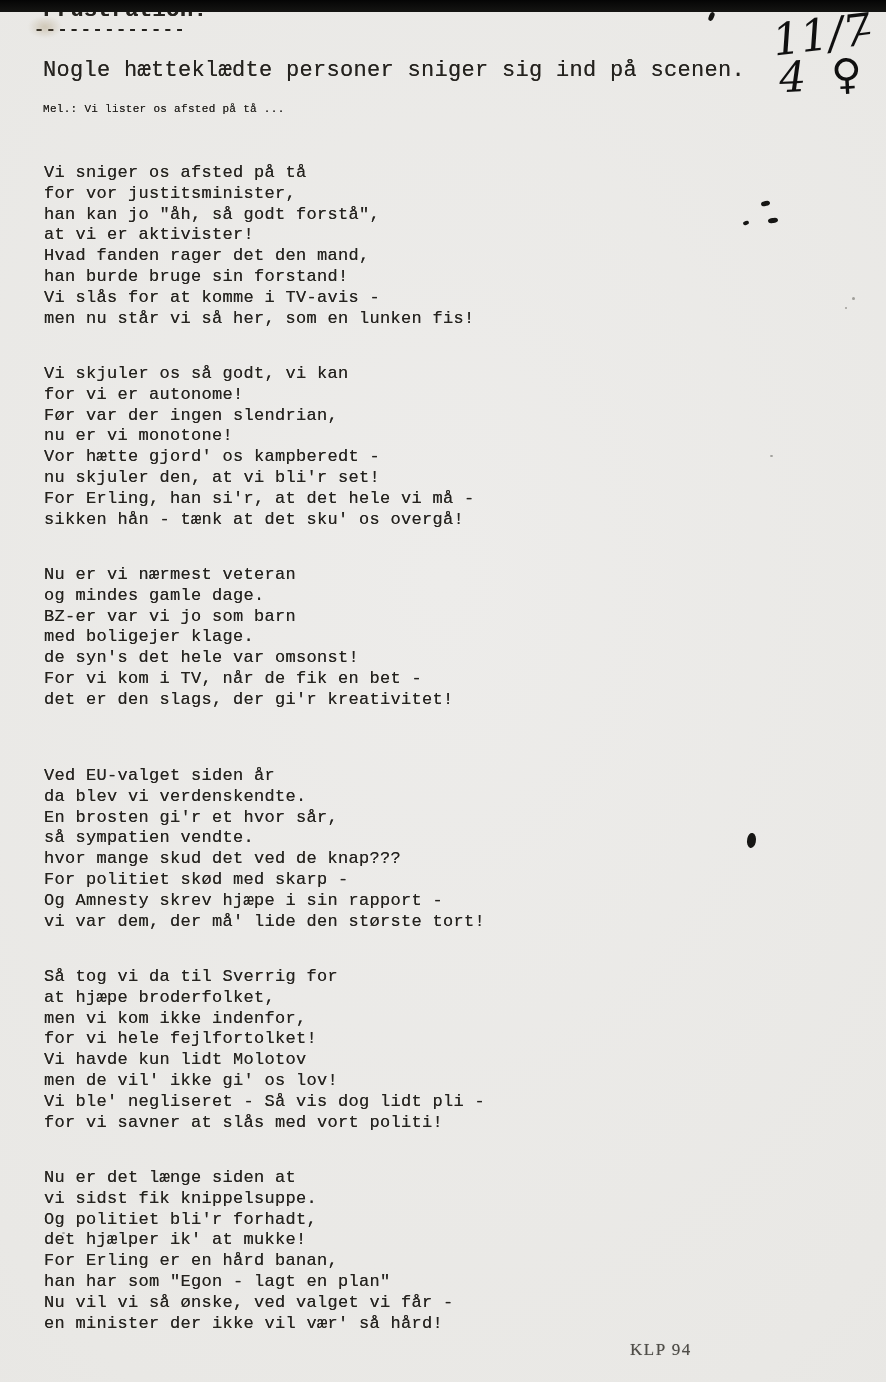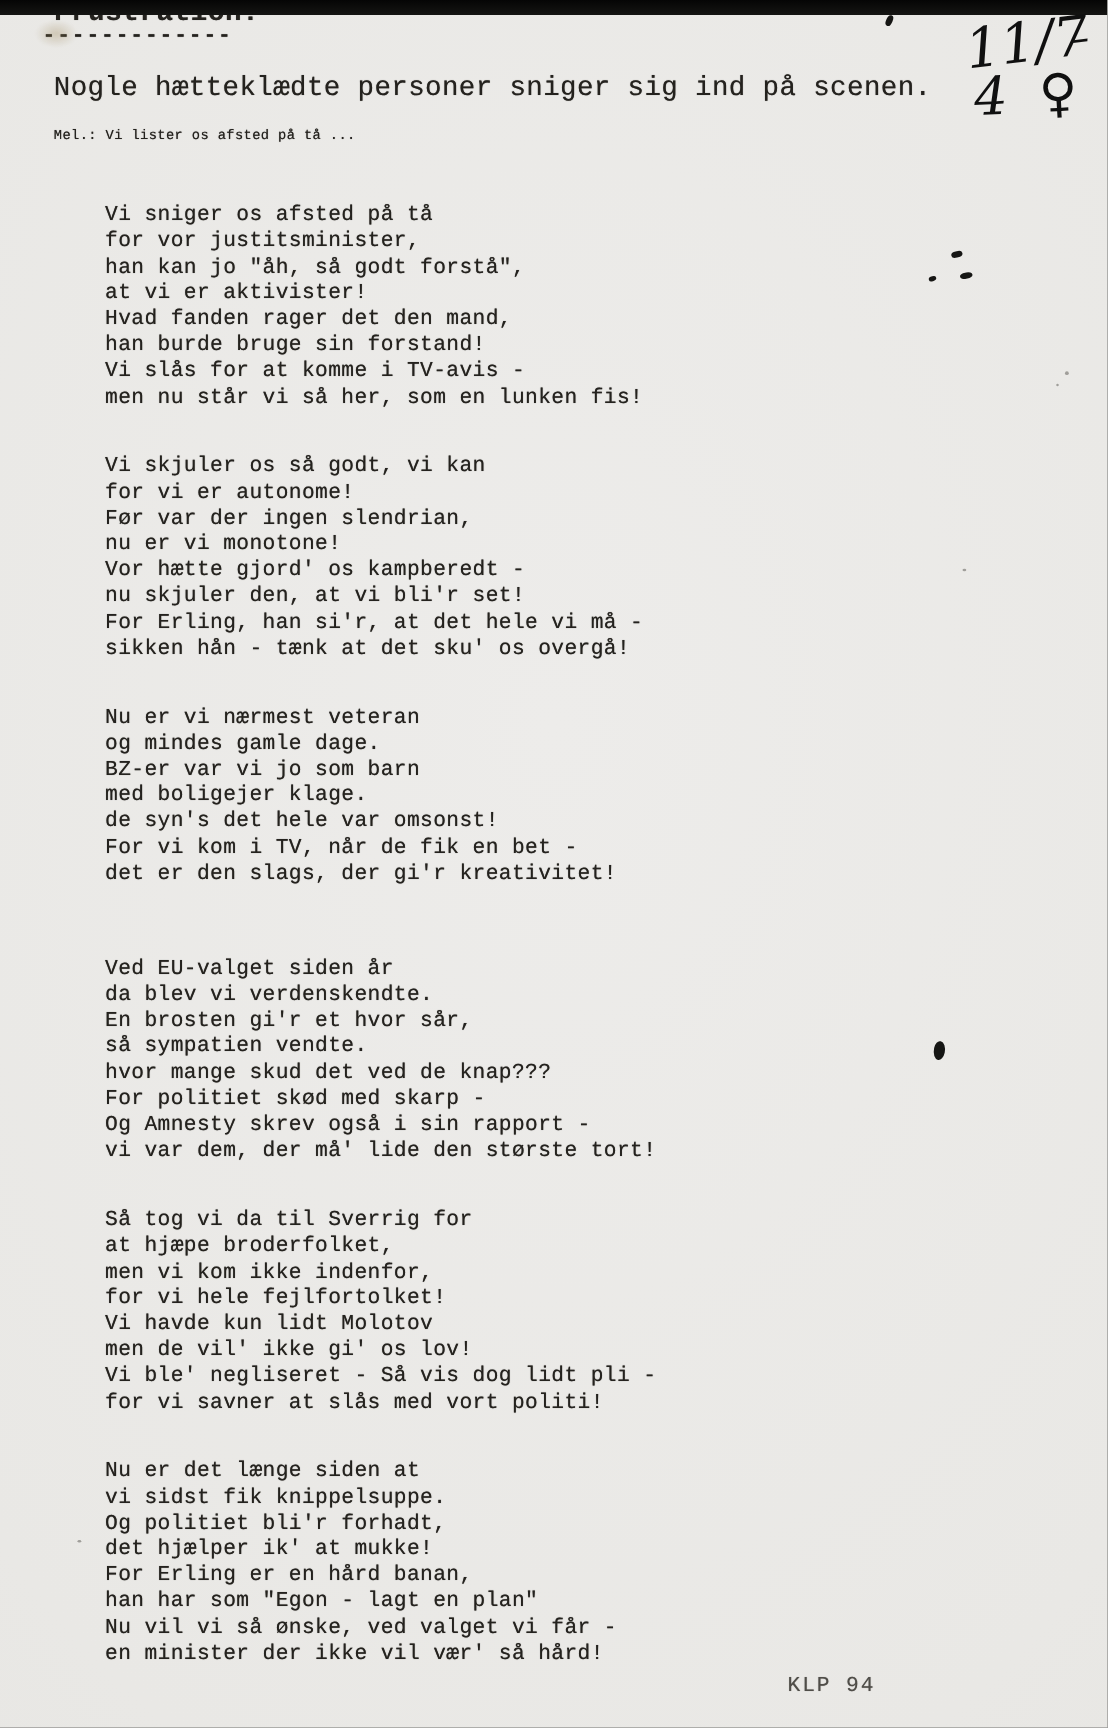--- a/index.html
+++ b/index.html
@@ -19,27 +19,28 @@
     position:absolute; left:43px; top:-1px; font-size:22px; line-height:24px;
     font-weight:bold; letter-spacing:0.5px; z-index:2;
   }
   .title-underline {
     position:absolute; left:34px; top:20px; font-size:17px; line-height:20px;
     font-weight:bold; letter-spacing:1.5px; z-index:2;
   }
   .stage-direction { position:absolute; left:43px; top:60px; font-size:22px; line-height:22px; }
   .melody-line     { position:absolute; left:43px; top:98px;  font-size:11px; line-height:22px; }
   .verses { position:absolute; left:44px; top:163px; }
-  .verse  { height:201px;margin-left:40px; }
+  .verse  { height:201px; }
   .vline  { font-size:17px; line-height:20.8px; white-space:pre; letter-spacing:0.3px;
             text-shadow:0 0 0.6px rgba(40,38,34,0.75); }
   .footer-code {
     position:absolute; left:630px; top:1340px; font-size:17px; line-height:20px;
     letter-spacing:1.5px; color:#3a3833; opacity:0.88;
     text-shadow:0 0 0.7px rgba(55,52,46,0.6);
+    font-family:Liberation Serif, serif;
   }
   .handwriting {
     position:absolute; right:18px; top:6px; width:130px; text-align:right;
     font-family:"DejaVu Serif","Liberation Serif",serif; font-style:italic;
     color:#101010; z-index:7;
   }
   .hw-top    { font-size:44px; line-height:46px; transform:rotate(-7deg); transform-origin:right top; }
   .hw-bottom { font-size:42px; line-height:46px; transform:rotate(-3deg); margin-top:2px;
                letter-spacing:6px; }
   
@@ -104,21 +105,21 @@
         <div class="vline">For vi kom i TV, når de fik en bet -</div>
         <div class="vline">det er den slags, der gi'r kreativitet!</div>
       </div>
       <div class="verse">
         <div class="vline">Ved EU-valget siden år</div>
         <div class="vline">da blev vi verdenskendte.</div>
         <div class="vline">En brosten gi'r et hvor sår,</div>
         <div class="vline">så sympatien vendte.</div>
         <div class="vline">hvor mange skud det ved de knap???</div>
         <div class="vline">For politiet skød med skarp -</div>
-        <div class="vline">Og Amnesty skrev også i sin rapport -</div>
+        <div class="vline">Og Amnesty skrev hjæpe i sin rapport -</div>
         <div class="vline">vi var dem, der må' lide den største tort!</div>
       </div>
       <div class="verse">
         <div class="vline">Så tog vi da til Sverrig for</div>
         <div class="vline">at hjæpe broderfolket,</div>
         <div class="vline">men vi kom ikke indenfor,</div>
         <div class="vline">for vi hele fejlfortolket!</div>
         <div class="vline">Vi havde kun lidt Molotov</div>
         <div class="vline">men de vil' ikke gi' os lov!</div>
         <div class="vline">Vi ble' negliseret - Så vis dog lidt pli -</div>

